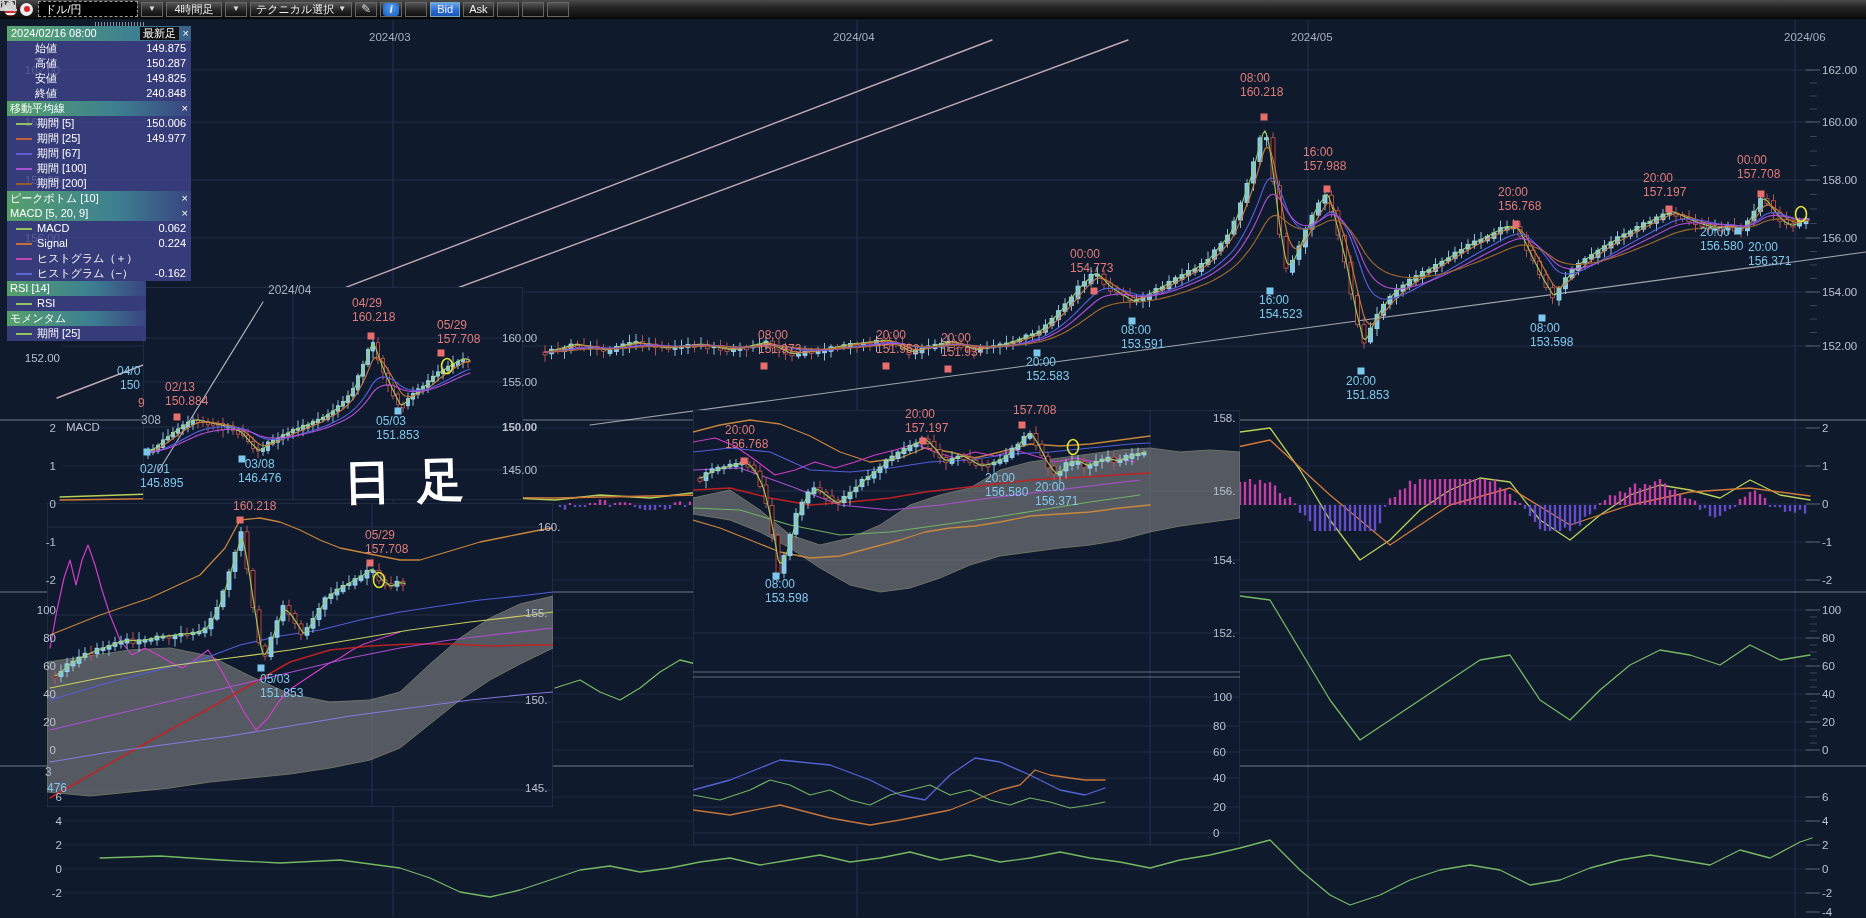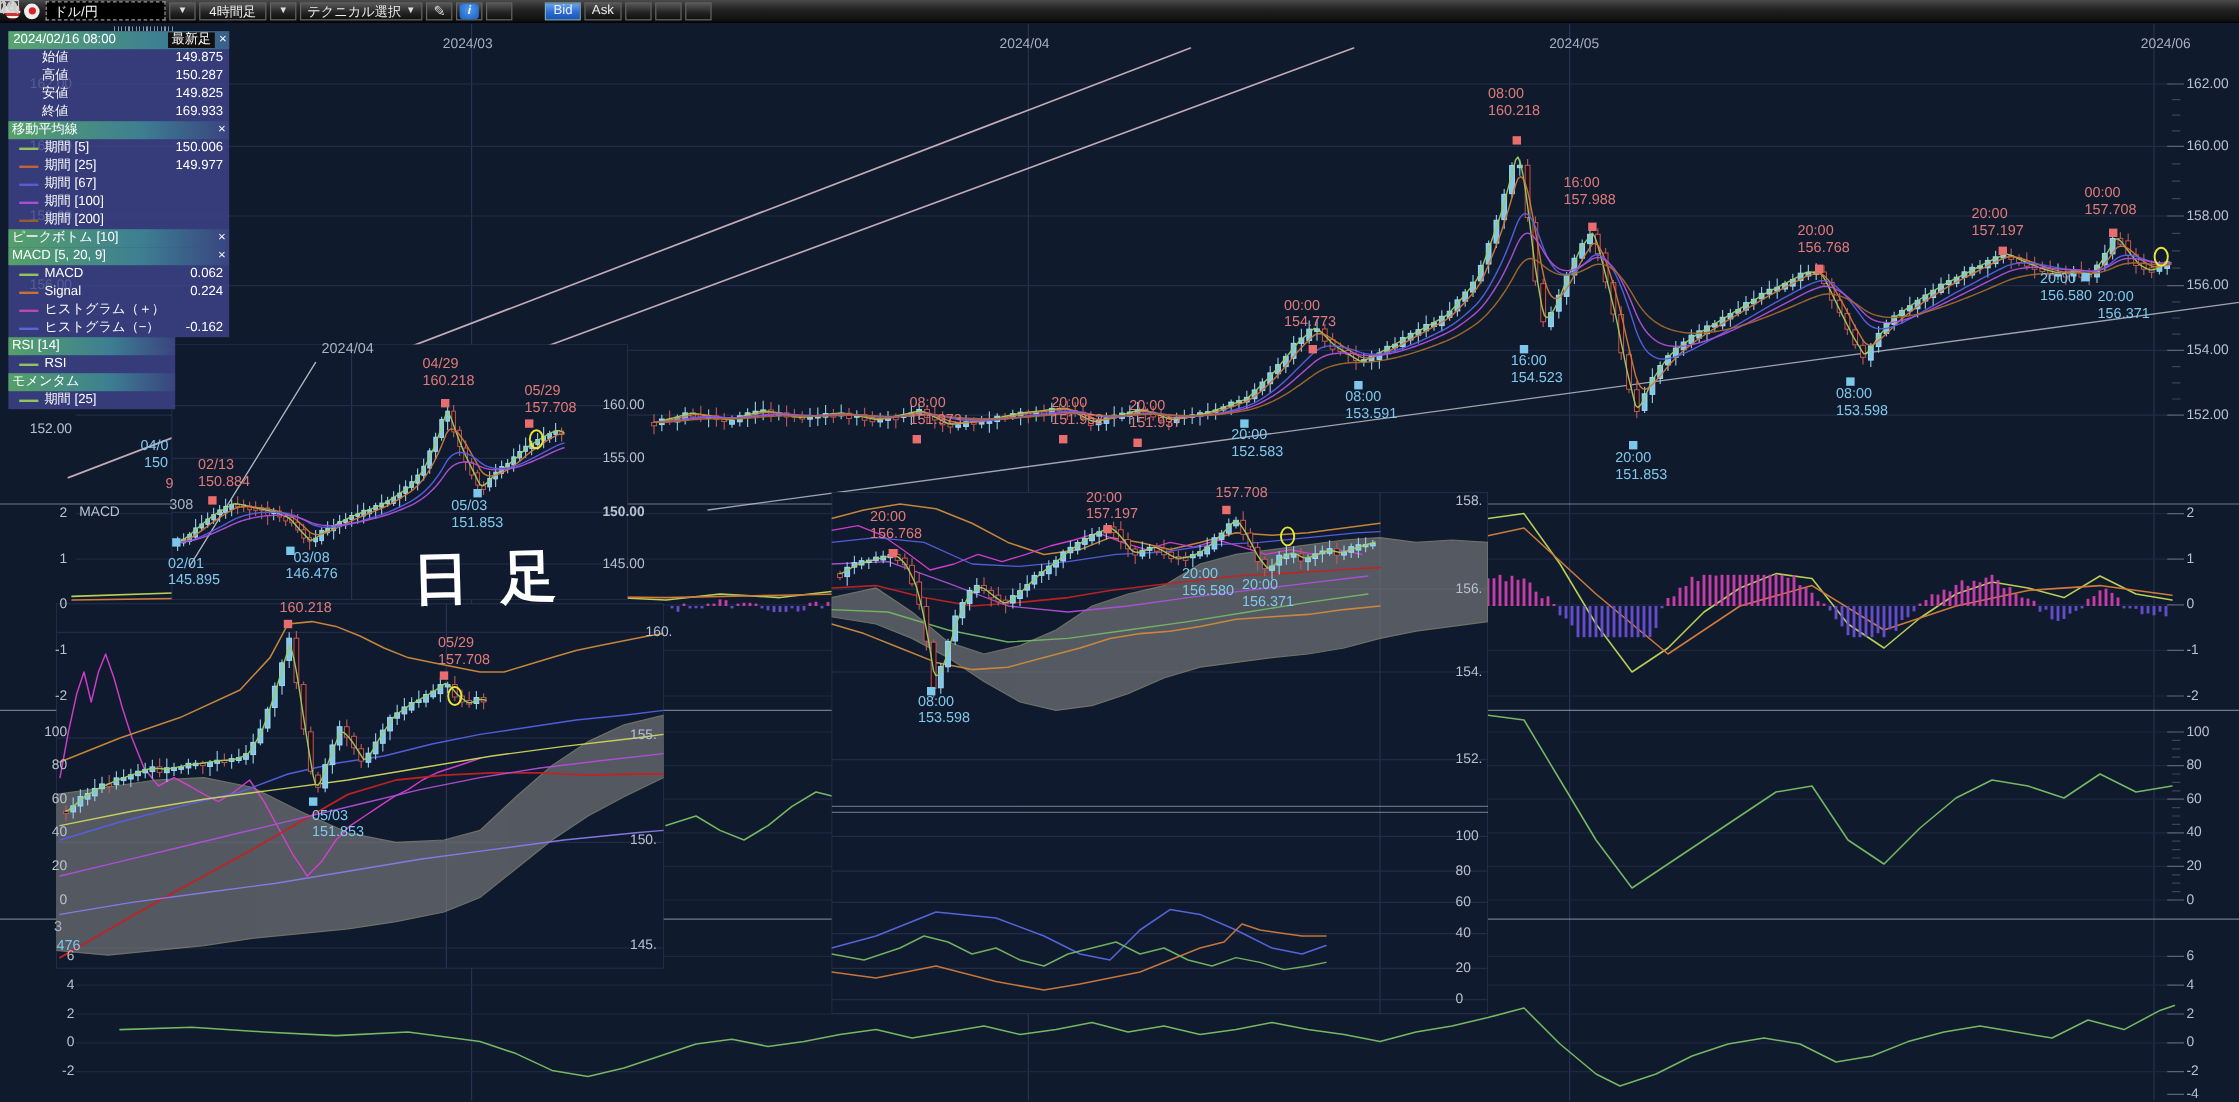--- a/index.html
+++ b/index.html
@@ -14,21 +14,21 @@
   .flag{width:13px;height:13px;border-radius:50%;display:inline-block;position:relative;flex:none;}
   .flag.us{background:repeating-linear-gradient(180deg,#c33 0 2px,#eee 2px 4px);}
   .flag.jp{background:#eee;}
   .flag.jp:after{content:"";position:absolute;left:3.5px;top:3.5px;width:6px;height:6px;border-radius:50%;background:#d22;}
   .pairbox{height:14px;min-width:86px;background:#000;border:1px dashed #9a9a9a;
     color:#fff;font-size:11px;display:flex;align-items:center;padding:0 6px;margin-left:2px;}
   .tbtn{height:15px;background:linear-gradient(180deg,#555,#222 60%,#111);
     border:1px solid #666;color:#eee;font-size:11px;display:flex;align-items:center;
     justify-content:center;padding:0 5px;box-sizing:border-box;cursor:default;}
   .tbtn.icon{width:22px;padding:0;}
-  .tbtn.blue{background:linear-gradient(180deg,#6aa4ec,#2a6cd4 55%,#1c55b4);border-color:#7ab;margin-left:24px;}
+  .tbtn.blue{background:linear-gradient(180deg,#6aa4ec,#2a6cd4 55%,#1c55b4);border-color:#7ab;}
   .arr{font-size:8px;color:#ddd;line-height:1;}
   .ibtn{width:16px;height:13px;border-radius:3px;background:radial-gradient(circle at 50% 35%,#4f9aee,#1b5fc2);
     color:#fff;font-size:10px;font-weight:bold;display:flex;align-items:center;justify-content:center;font-style:italic;}
   
   .lbl{position:absolute;font-size:11.5px;color:#b9c1cf;white-space:nowrap;z-index:20;line-height:13px;}
   .lbl.ra{transform:translateX(-100%);}
   .lbl.date{color:#a7afc0;}
   .lbl.title{color:#b9c1cf;}
   .ann{position:absolute;font-size:12px;line-height:13.5px;white-space:nowrap;z-index:22;}
   .ann.r{color:#e07b78;}
@@ -1388,21 +1388,21 @@
           <div class="iprow kv">
             <span class="lab">高値</span>
             <span class="val">150.287</span>
           </div>
           <div class="iprow kv">
             <span class="lab">安値</span>
             <span class="val">149.825</span>
           </div>
           <div class="iprow kv">
             <span class="lab">終値</span>
-            <span class="val">169.933</span>
+            <span class="val">240.848</span>
           </div>
           <div class="iprow head">
             <span class="">移動平均線</span>
             <span class="x">×</span>
           </div>
           <div class="iprow line">
             <span class="sw" style="background: rgb(147, 194, 94);"></span>
             <span class="lab">期間 [5]</span>
             <span class="val">150.006</span>
           </div>

